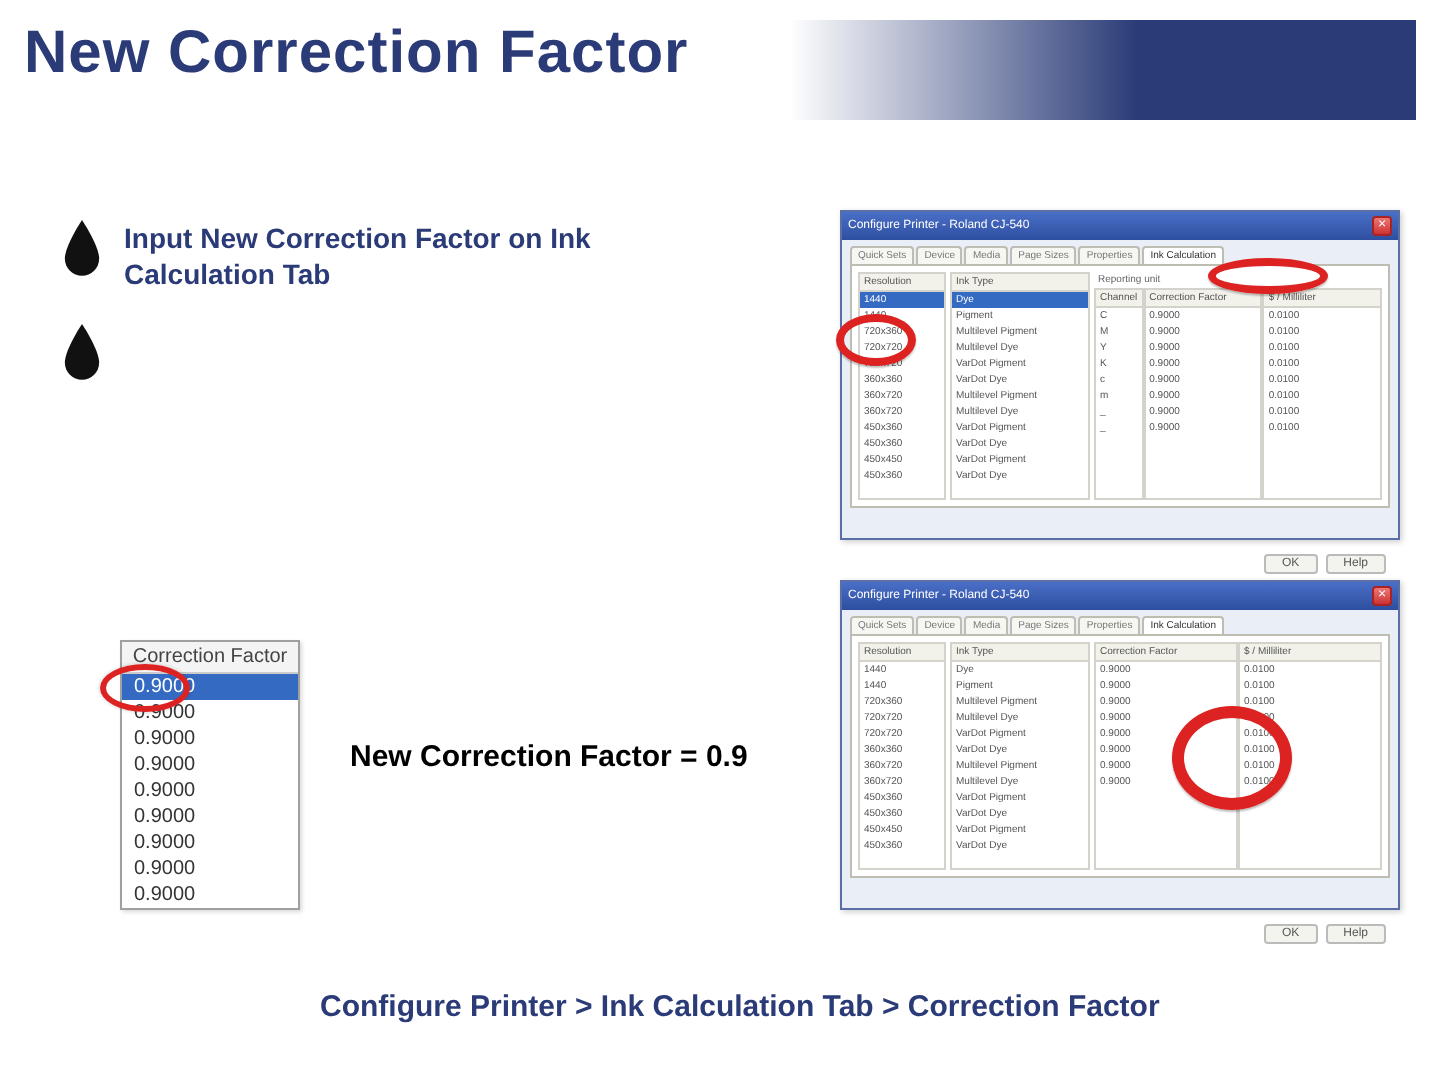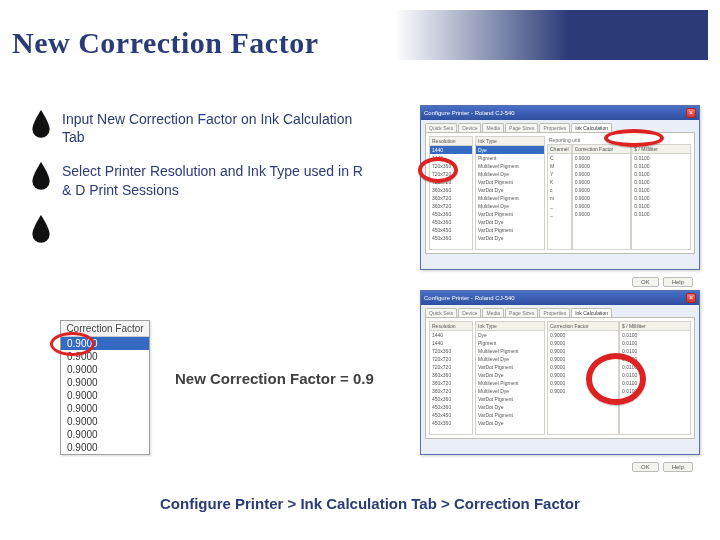--- a/index.html
+++ b/index.html
@@ -3,50 +3,49 @@
 <meta charset="utf-8">
 <style>
   * { box-sizing: border-box; margin: 0; padding: 0; }
   body {
     width: 720px; height: 540px;
     font-family: Verdana, Arial, sans-serif;
     background: #fff; position: relative; overflow: hidden;
   }
   .title-bar {
     position: absolute; left: 12px; top: 10px; right: 12px; height: 50px;
-    display: flex; align-items: flex-end;
+    display: flex; align-items: flex-start;
     background: linear-gradient(to right, #fff 0%, #fff 55%, #2a3b77 80%, #2a3b77 100%);
-    font-family: Liberation Serif, serif;
   }
   .title-bar h1 { color: #2a3b77; font-size: 30px; font-weight: bold; letter-spacing: 0.5px; }
   .bullets {
     position: absolute; left: 30px; top: 110px; width: 340px;
   }
   .bullet { display: flex; align-items: flex-start; margin-bottom: 16px; }
   .drop-icon { width: 22px; height: 30px; margin-right: 10px; flex: 0 0 auto; }
   .drop-icon svg { width: 100%; height: 100%; }
-  .bullet-text { color: #2a3b77; font-size: 14px; font-weight: normal; line-height: 1.3; }
+  .bullet-text { color: #2a3b77; font-size: 14px; font-weight: bold; line-height: 1.3; }
   .cf-panel {
     position: absolute; left: 60px; top: 320px; width: 90px;
     border: 1px solid #a0a0a0; background: #fff; font-size: 10px;
     box-shadow: 1px 1px 2px rgba(0,0,0,0.15);
   }
   .cf-panel-header {
     background: #f4f4f4; border-bottom: 1px solid #ccc; padding: 2px 4px;
     color: #444; text-align: center;
   }
   .cf-panel-row { padding: 1px 6px; color: #333; position: relative; }
   .cf-panel-row.selected { background: #346ac2; color: #fff; }
   .red-circle {
     position: absolute; border: 3px solid #d22; border-radius: 50%;
     box-shadow: 0 0 2px rgba(0,0,0,0.2);
   }
   .cf-circle { left: 50px; top: 332px; width: 45px; height: 24px; border-radius: 50% / 50%; z-index: 5;}
   .eq-line {
-    position: absolute; left: 175px; top: 370px; color: #404040;
+    position: absolute; left: 175px; top: 370px; color: #000000;
     font-size: 15px; font-weight: bold;
   }
   .breadcrumb {
     position: absolute; left: 160px; top: 495px;
     color: #2a3b77; font-size: 15px; font-weight: bold; text-align: right;
   }
 
   
   .dialog {
     position: absolute; width: 280px; height: 165px;
@@ -110,28 +109,20 @@
         </svg>
     </span>
     <div class="bullet-text">Input New Correction Factor on Ink Calculation Tab</div>
   </div>
   <div class="bullet">
     <span class="drop-icon">
       <svg viewBox="0 0 20 28">
           <path d="M10 0 C10 0 2 12 2 18 a8 8 0 0 0 16 0 C18 12 10 0 10 0 Z" fill="#111"></path>
         </svg>
     </span>
-    <div class="bullet-text">Select Printer Resolution and Ink Type used in R &amp; D Print Sessions</div>
-  </div>
-  <div class="bullet">
-    <span class="drop-icon">
-      <svg viewBox="0 0 20 28">
-          <path d="M10 0 C10 0 2 12 2 18 a8 8 0 0 0 16 0 C18 12 10 0 10 0 Z" fill="#111"></path>
-        </svg>
-    </span>
   </div>
 </div>
 
 <div class="cf-panel">
   <div class="cf-panel-header">Correction Factor</div>
   <div class="cf-panel-row selected">0.9000</div>
   <div class="cf-panel-row">0.9000</div>
   <div class="cf-panel-row">0.9000</div>
   <div class="cf-panel-row">0.9000</div>
   <div class="cf-panel-row">0.9000</div>

